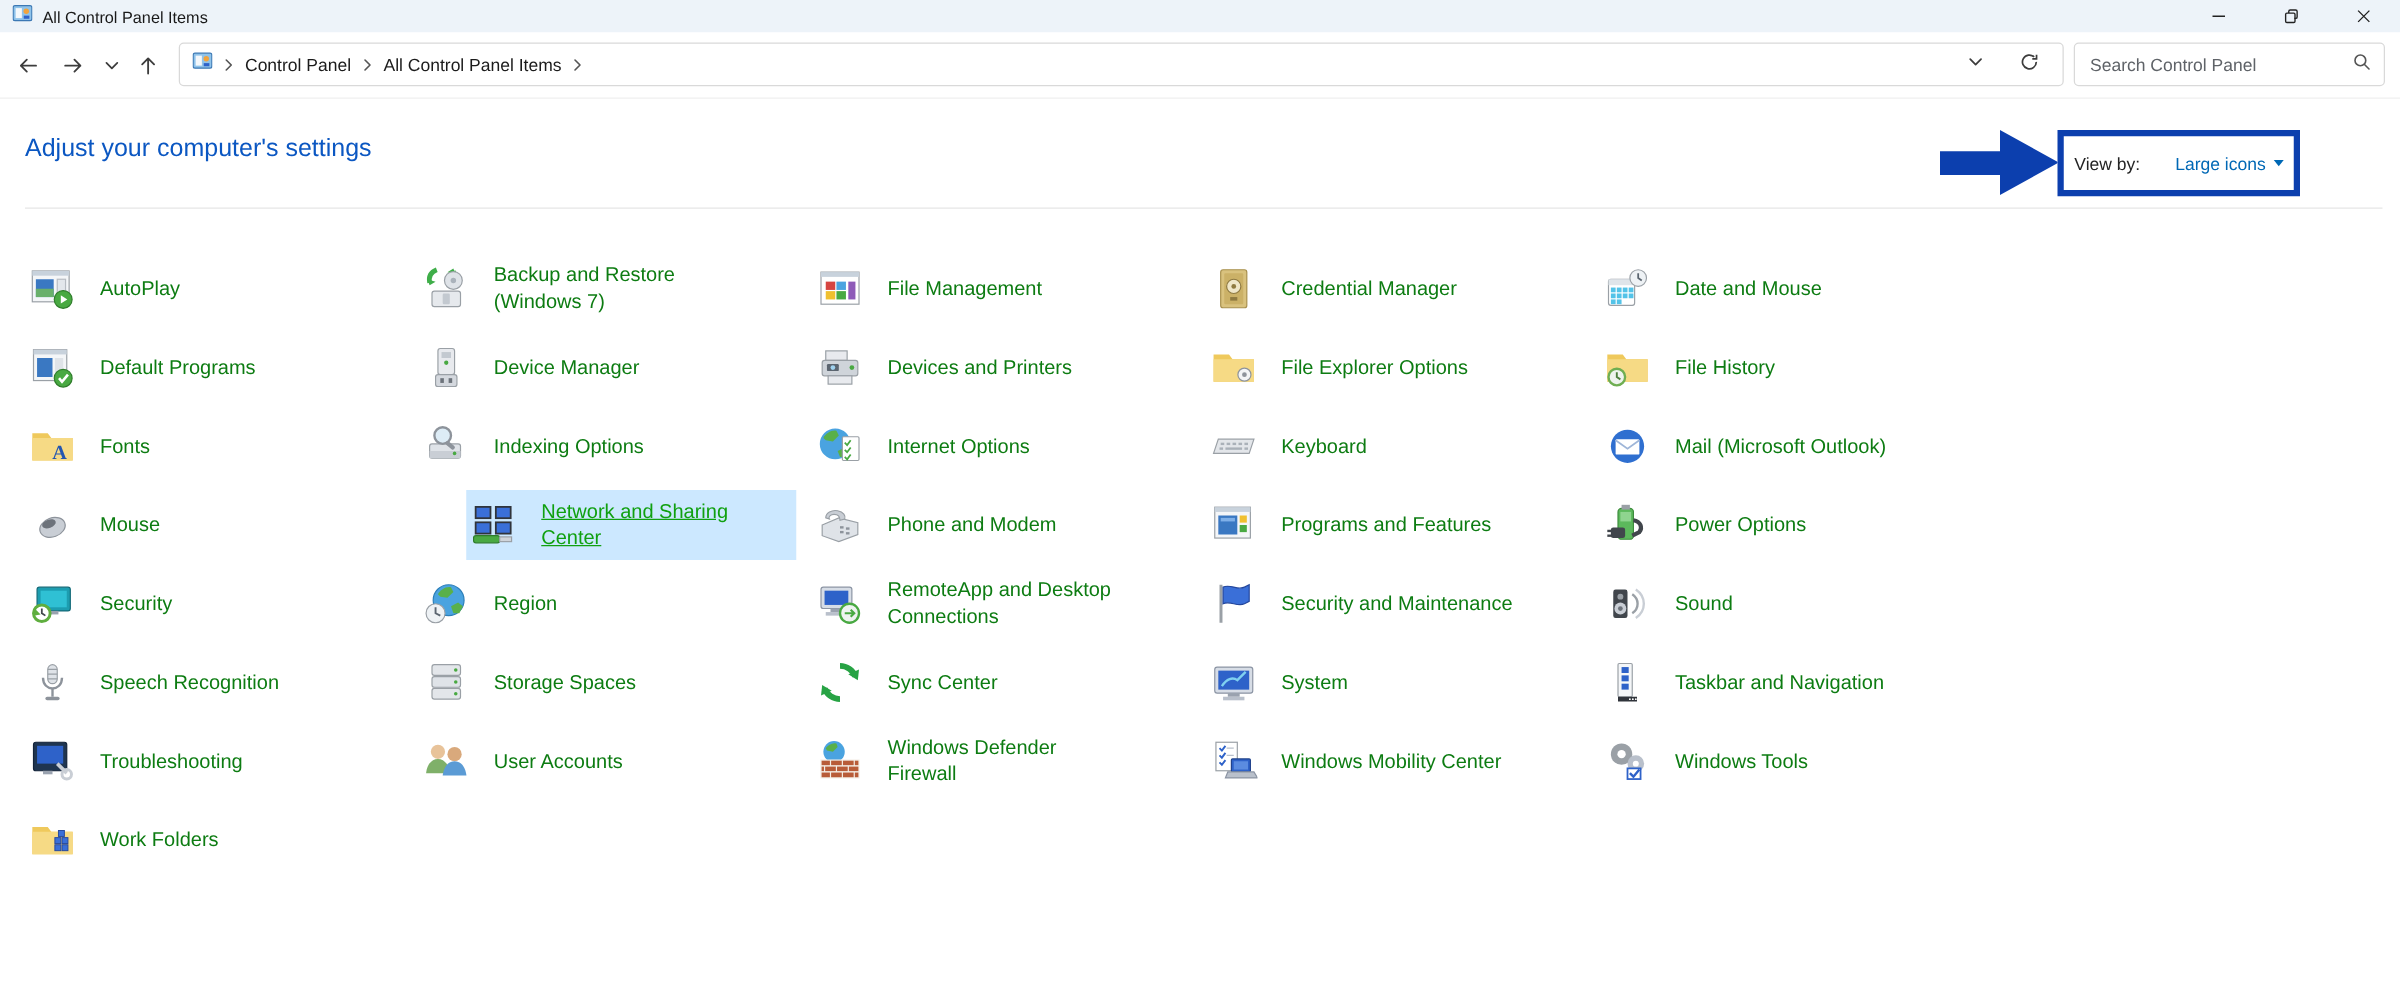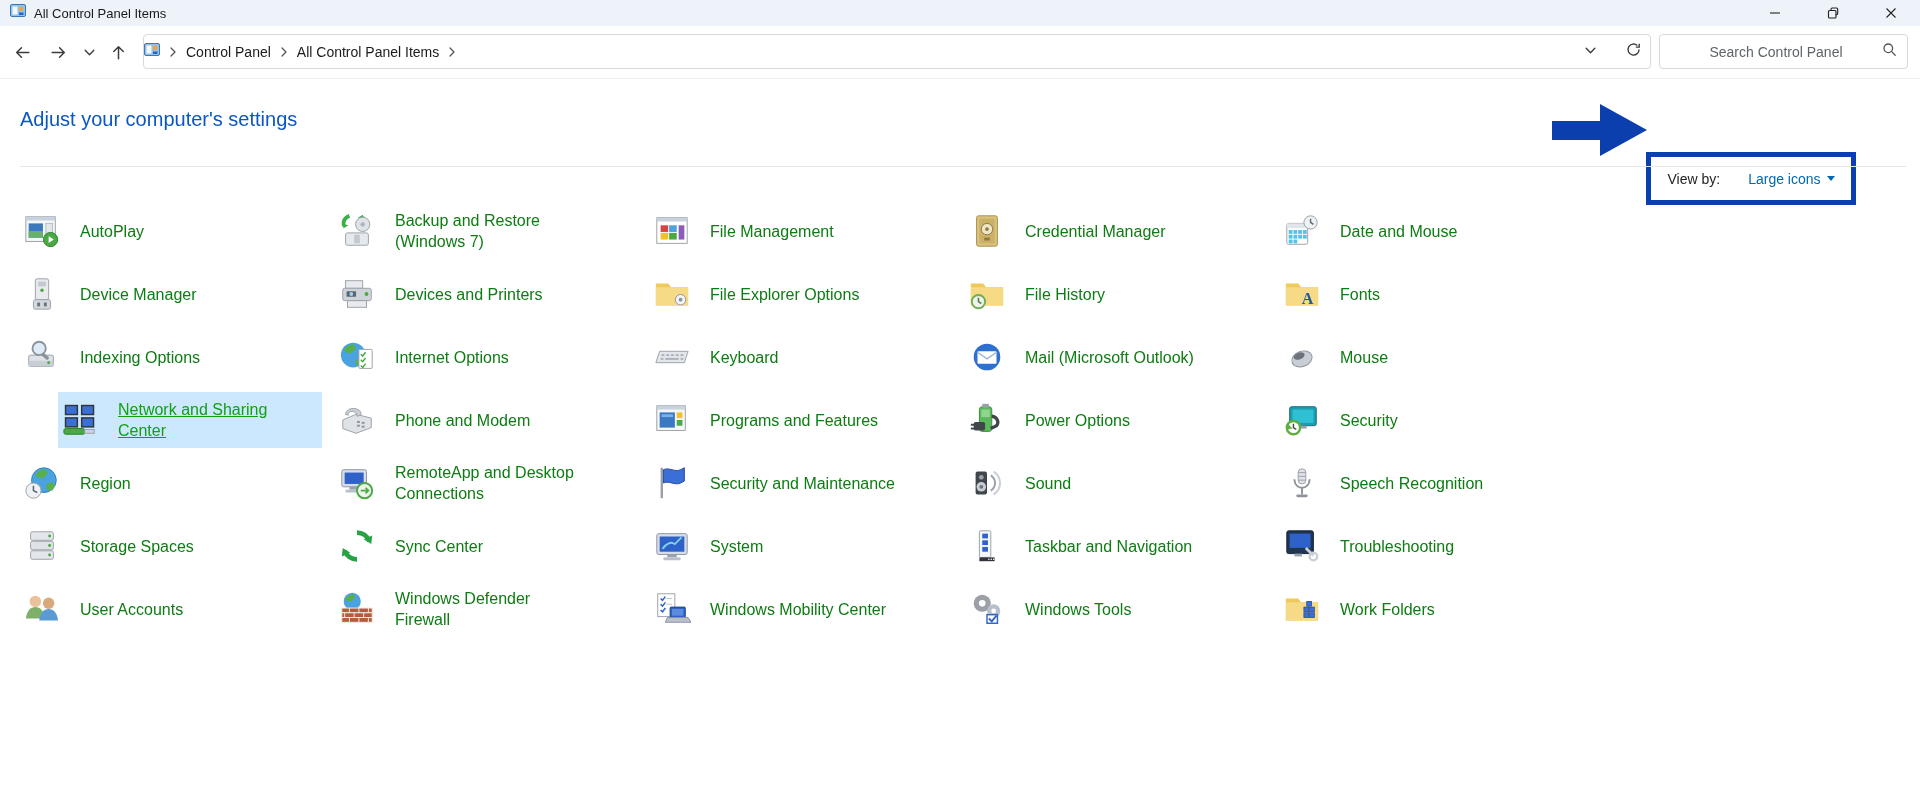--- a/index.html
+++ b/index.html
@@ -12,39 +12,39 @@
             display:flex;align-items:center;padding-left:10px;gap:8px;box-sizing:border-box;}
   .titlebar .title{font-size:13px;color:#191919;}
   .win-controls{position:absolute;right:0;top:0;height:26px;display:flex;}
   .win-btn{width:58px;height:26px;display:flex;align-items:center;justify-content:center;cursor:default;}
 
   
   .navbar{position:absolute;top:26px;left:0;right:0;height:52px;background:#fff;border-bottom:1px solid #efefef;}
   .nav-btn{position:absolute;top:12px;width:28px;height:28px;display:flex;align-items:center;justify-content:center;border-radius:4px;}
   .nav-back{left:8px;} .nav-fwd{left:44px;} .nav-chev{left:78px;width:22px;} .nav-up{left:104px;}
   .address-bar{position:absolute;left:143px;top:8px;width:1508px;height:35px;border:1px solid #d9d9d9;
-               border-radius:4px;display:flex;align-items:center;padding:0 0;gap:9px;box-sizing:border-box;background:#fff;}
+               border-radius:4px;display:flex;align-items:center;padding:0 10px;gap:9px;box-sizing:border-box;background:#fff;}
   .crumb{font-size:14px;color:#1b1b1b;white-space:nowrap;cursor:default;}
   .crumb-sep{display:flex;align-items:center;}
   .address-right{margin-left:auto;display:flex;align-items:center;gap:28px;padding-right:8px;}
   .search-box{position:absolute;left:1659px;top:8px;width:249px;height:35px;border:1px solid #d9d9d9;
               border-radius:4px;display:flex;align-items:center;padding:0 10px;box-sizing:border-box;background:#fff;}
   .search-box input{border:none;outline:none;flex:1;font-size:14px;color:#404040;background:transparent;
-                    font-family:"Liberation Sans",sans-serif;text-align:center;}
+                    font-family:"Liberation Sans",sans-serif;}
   .search-box input::placeholder{color:#5f6368;}
 
   
   .page-title{position:absolute;left:20px;top:108px;font-size:20px;color:var(--header-blue);}
   .arrow-tail{position:absolute;left:1552px;top:121px;width:53px;height:19px;background:var(--annotation-blue);}
   .arrow-head{position:absolute;left:1600px;top:104px;width:0;height:0;
               border-top:26px solid transparent;border-bottom:26px solid transparent;
               border-left:47px solid var(--annotation-blue);}
-  .view-by{position:absolute;left:1646px;top:104px;width:210px;height:53px;background:#fff;
+  .view-by{position:absolute;left:1646px;top:104px;width:194px;height:53px;background:#fff;
            border:5px solid var(--annotation-blue);box-sizing:border-box;
-           display:flex;align-items:center;justify-content:center;gap:28px;cursor:default;margin-top:48px;}
+           display:flex;align-items:center;justify-content:center;gap:28px;cursor:default;}
   .vb-label{font-size:14px;color:#242424;}
   .vb-value{font-size:14px;color:var(--view-by-blue);display:flex;align-items:center;gap:6px;}
   .vb-caret{width:0;height:0;border-left:4.5px solid transparent;border-right:4.5px solid transparent;
             border-top:5px solid var(--view-by-blue);display:inline-block;}
 
   .divider{position:absolute;left:20px;top:166px;width:1886px;height:1px;background:#e6e6e6;}
 
   
   .grid{position:absolute;left:20px;top:200px;display:grid;grid-template-columns:repeat(5,315px);grid-auto-rows:63px;}
   .item{display:flex;align-items:center;gap:19px;height:56px;margin:3px 13px 4px 0;padding-left:3px;cursor:pointer;}
@@ -251,20 +251,33 @@
             </g>
             <circle cx="29" cy="11" r="7" fill="#eef2f5" stroke="#9aa0a6"></circle>
             <path d="M29 7v4l3 2" stroke="#5b6570" stroke-width="1.5" fill="none"></path>
           </svg>
         </span>
         <span class="label">Date and Mouse</span>
       </div>
       <div class="item">
         <span class="icon">
           <svg viewBox="0 0 40 40" width="38" height="38">
+            <rect x="4" y="5" width="28" height="26" fill="#f4f6f8" stroke="#9aa0a6"></rect>
+            <rect x="4" y="5" width="28" height="4" fill="#c8d2dc"></rect>
+            <rect x="7" y="12" width="13" height="16" fill="#3a78c2"></rect>
+            <rect x="22" y="12" width="7" height="16" fill="#dfe3e8"></rect>
+            <circle cx="29" cy="29" r="7.5" fill="#49a942" stroke="#2f7d2b"></circle>
+            <path d="M25.5 29l2.5 3 5-6" stroke="#fff" stroke-width="2.2" fill="none"></path>
+          </svg>
+        </span>
+        <span class="label">Default Programs</span>
+      </div>
+      <div class="item">
+        <span class="icon">
+          <svg viewBox="0 0 40 40" width="38" height="38">
             <rect x="13" y="4" width="14" height="22" rx="2" fill="#e8eaee" stroke="#9aa0a6"></rect>
             <rect x="16" y="7" width="8" height="5" fill="#c3c9d0"></rect>
             <circle cx="20" cy="16" r="1.8" fill="#49a942"></circle>
             <rect x="11" y="26" width="18" height="10" rx="2" fill="#d4d8de" stroke="#9aa0a6"></rect>
             <rect x="15" y="29" width="3" height="4" fill="#6d737b"></rect>
             <rect x="22" y="29" width="3" height="4" fill="#6d737b"></rect>
           </svg>
         </span>
         <span class="label">Device Manager</span>
       </div>

